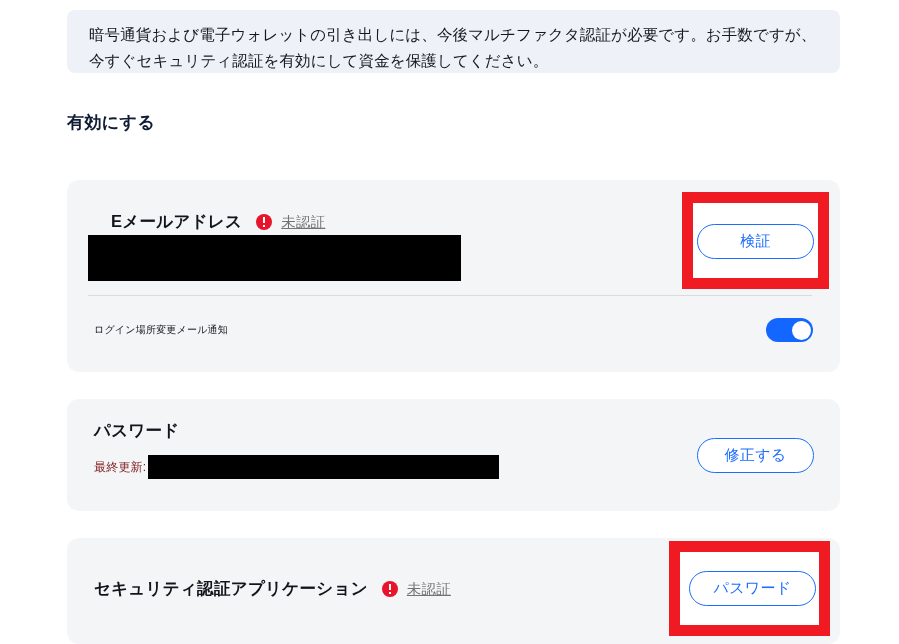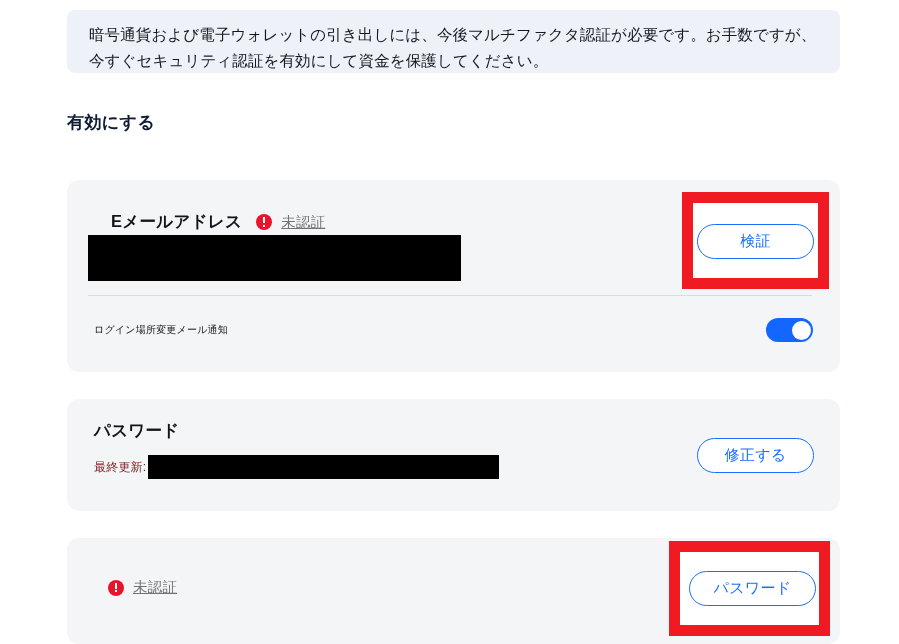--- a/index.html
+++ b/index.html
@@ -301,20 +301,21 @@
   <div class="card card-password">
     <div class="pw-title">パスワード</div>
     <div class="pw-updated-row">
       <span class="pw-updated-label">最終更新:</span>
       <span class="redaction-password"></span>
     </div>
   </div>
 
   <div class="card card-authapp">
     <div class="authapp-head">
+      <span class="head-title">セキュリティ認証アプリケーション</span>
       <span class="alert-icon"></span>
       <span class="unverified-label">未認証</span>
     </div>
   </div>
 
   <div class="annot-box annot-verify"></div>
   <button class="pill-btn btn-verify">検証</button>
 
   <button class="pill-btn btn-modify">修正する</button>
 

